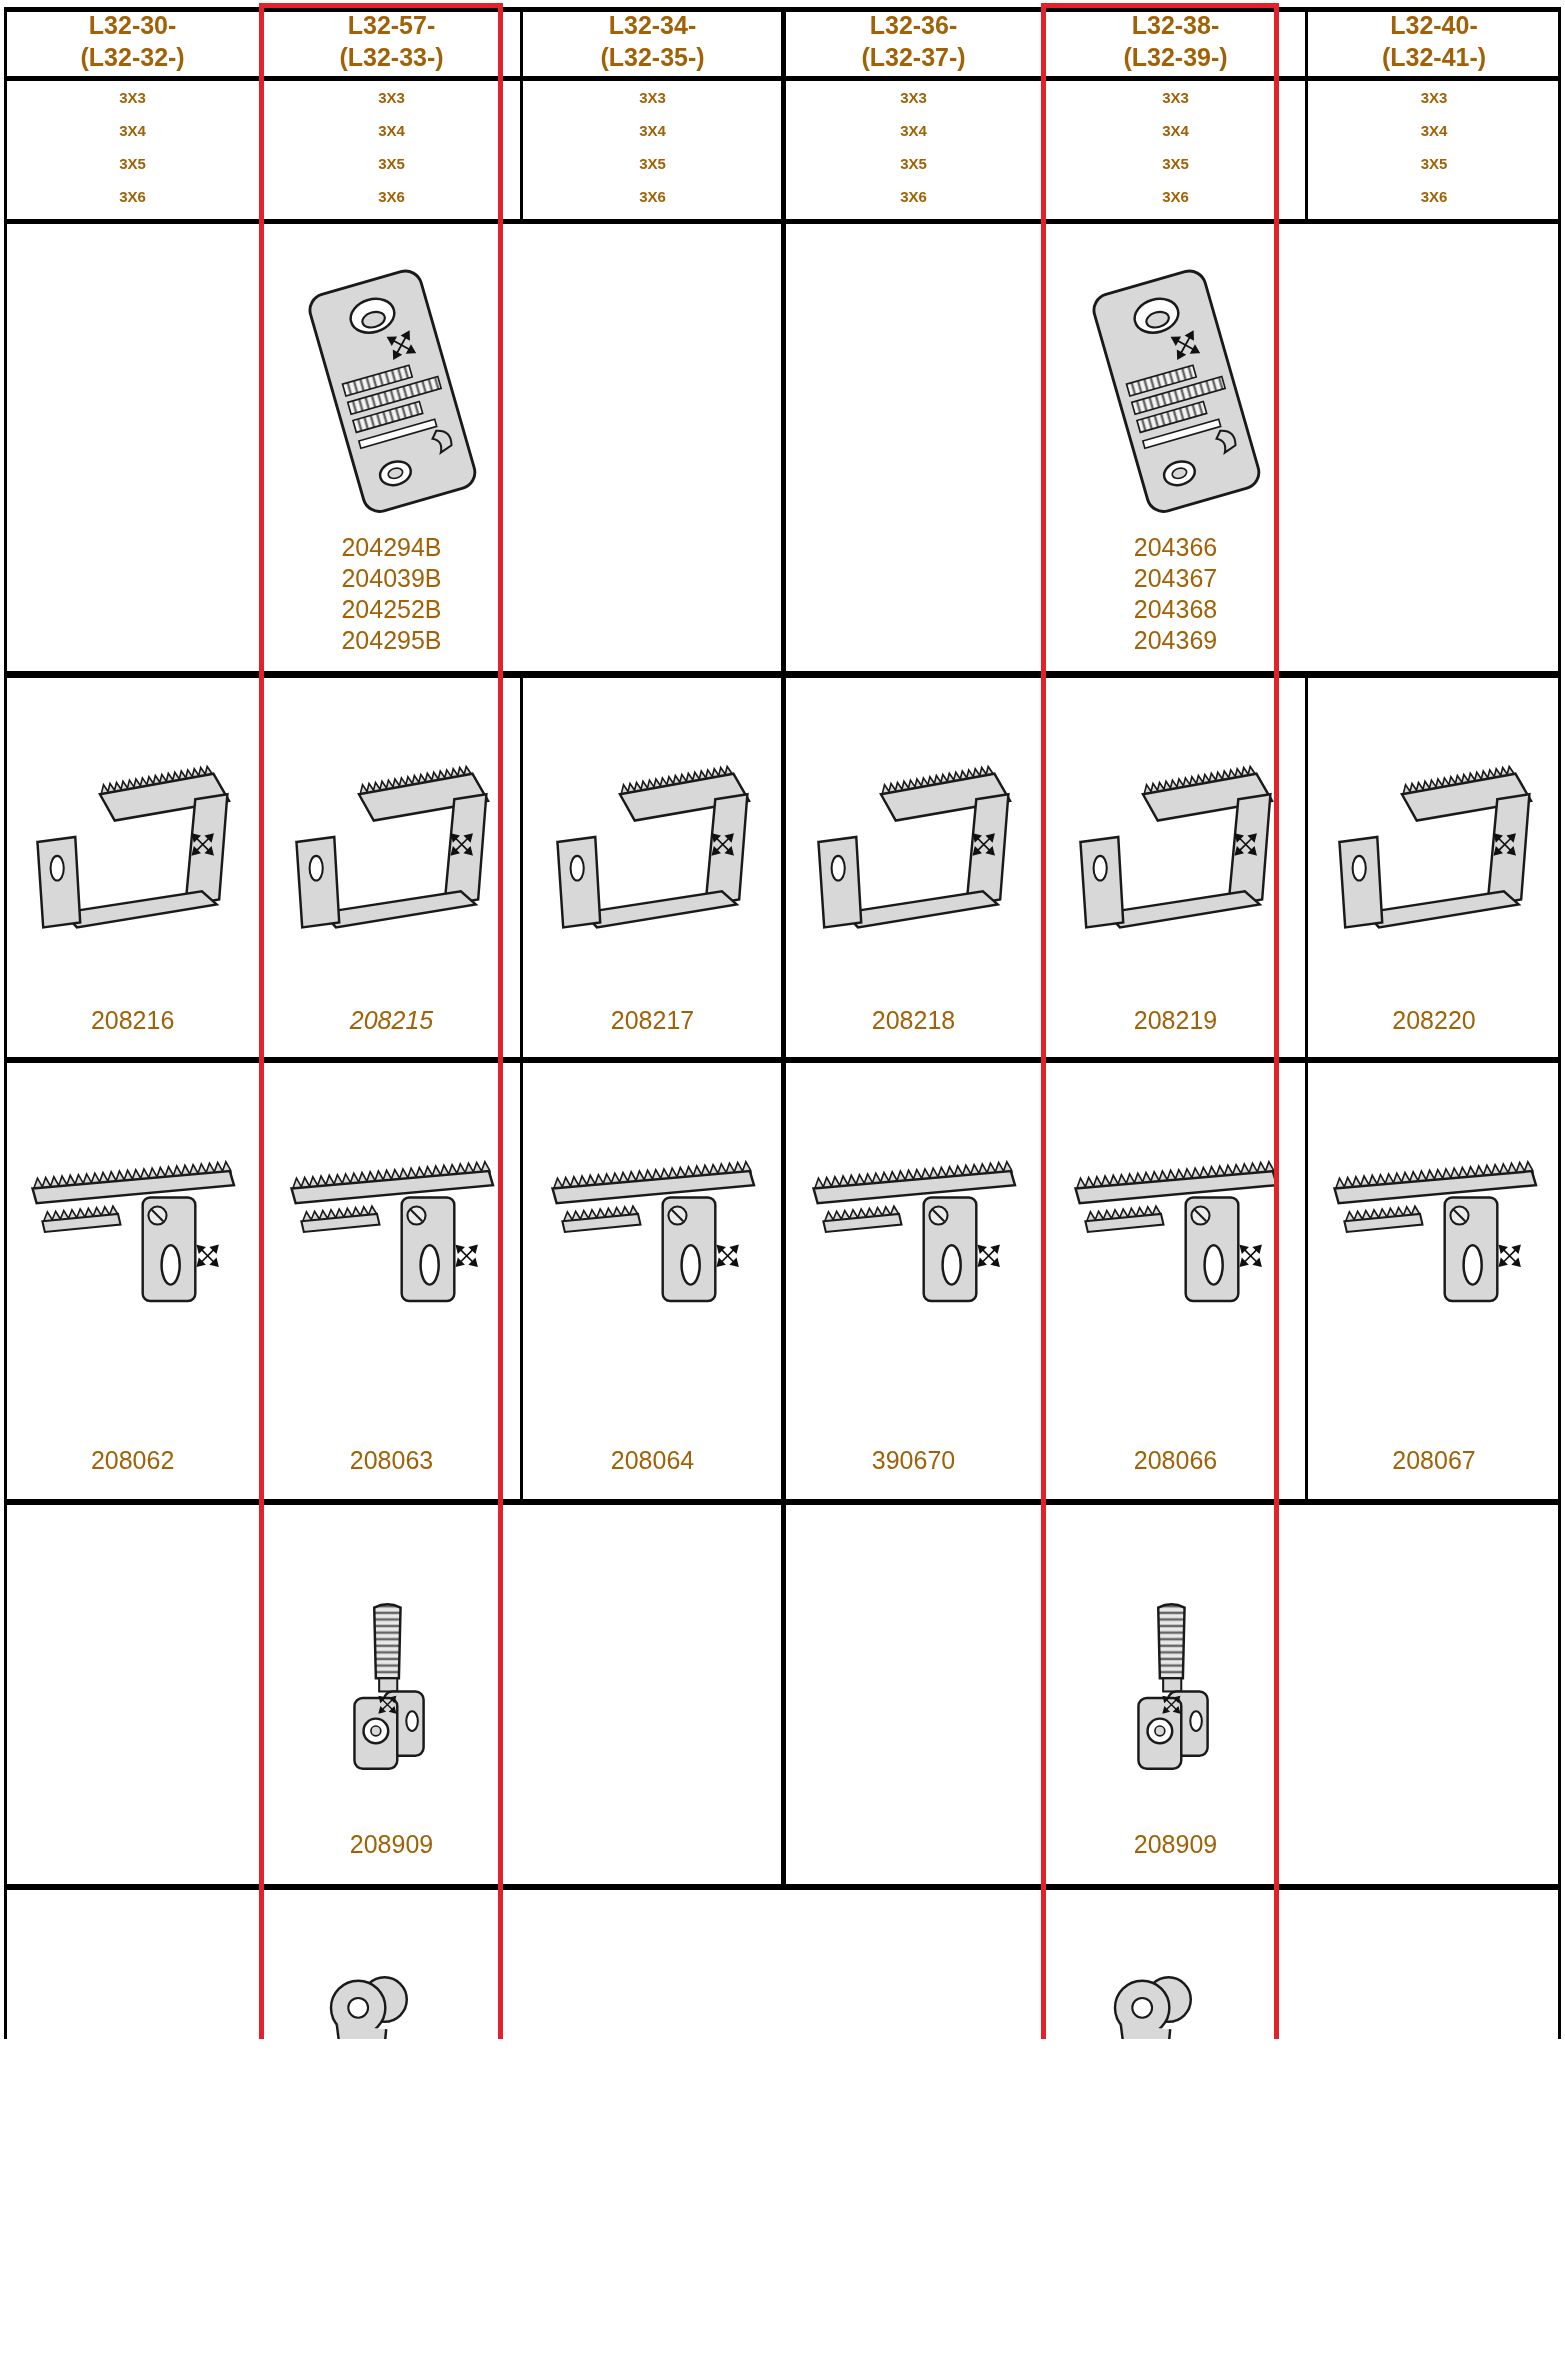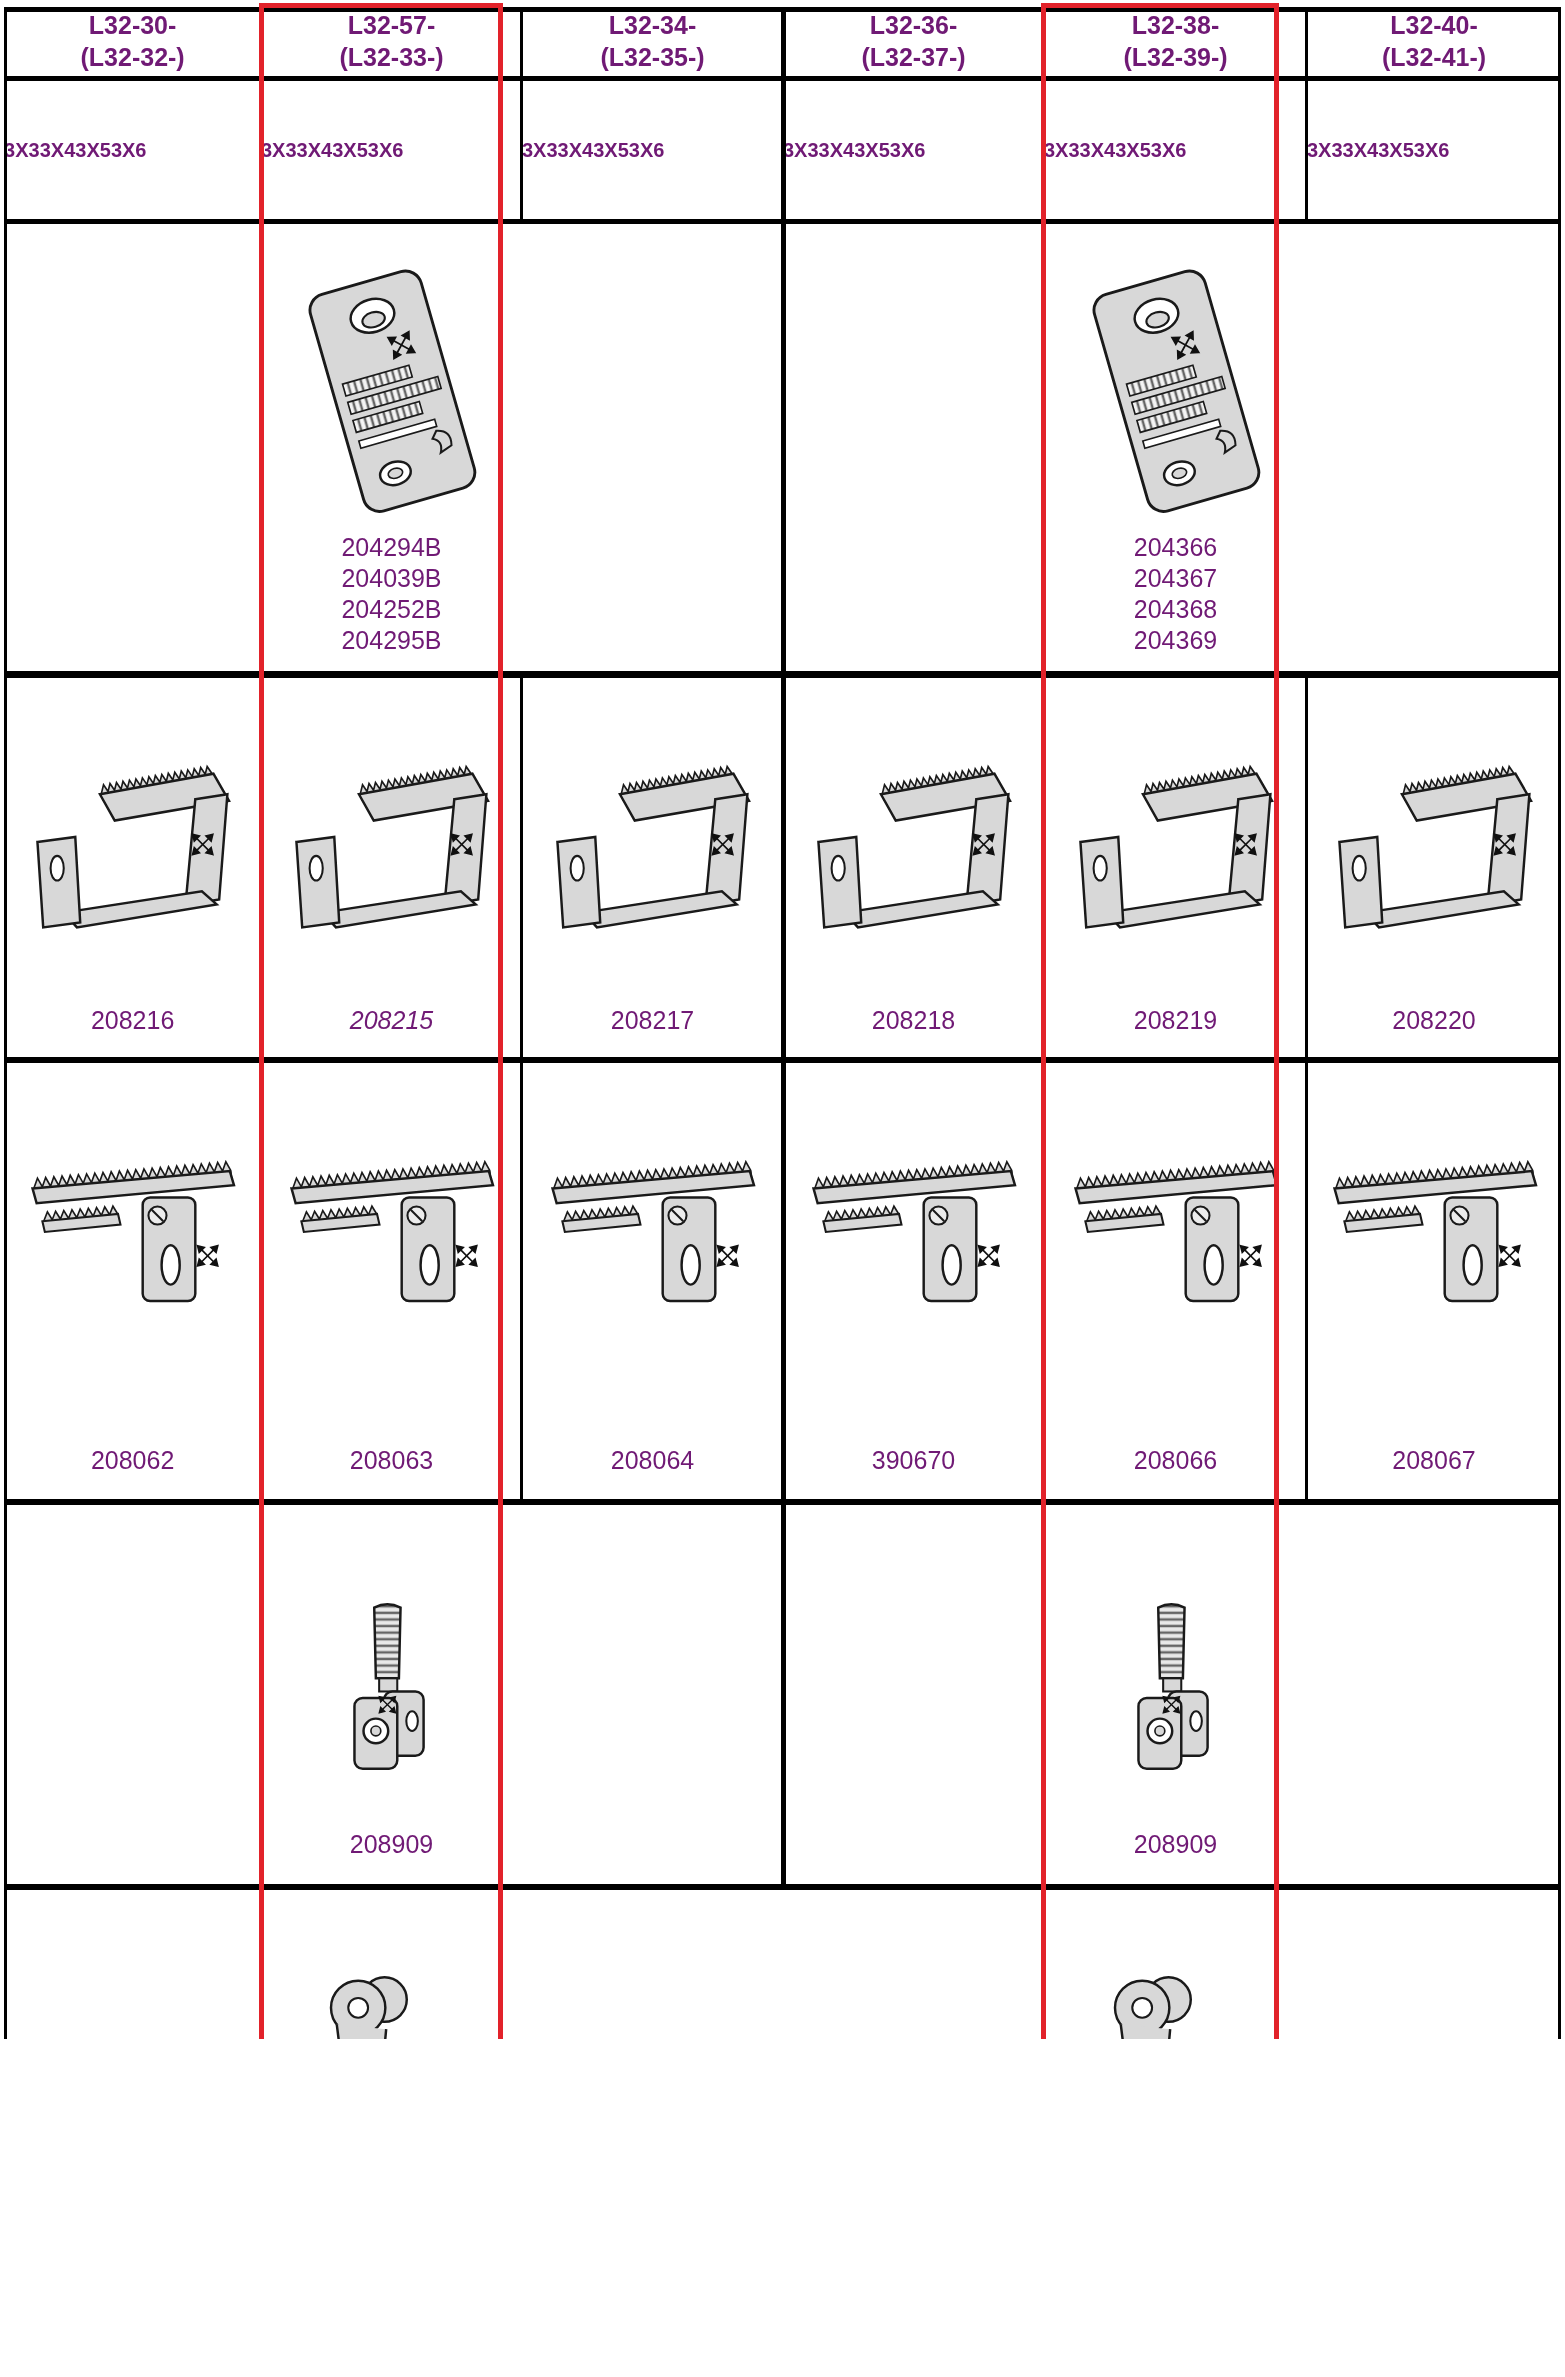--- a/index.html
+++ b/index.html
@@ -1,32 +1,32 @@
 <!DOCTYPE html>
 <html style="font-size:13px"><head>
 <meta charset="utf-8">
 <style>
   * { box-sizing: border-box; margin: 0; padding: 0; }
   html,body { background:#ffffff; }
   .page {
     position: relative; width: 1565px; height: 2039px;
     background: #ffffff; overflow: hidden;
-    font-family: "Liberation Sans", sans-serif; color: #701a75;
+    font-family: "Liberation Sans", sans-serif; color: #a16207;
   }
   .hline, .vline { position:absolute; background:#000; z-index:10; }
   .redbox { position:absolute; top:3.3px; height:2371px; border:5.8px solid #e2222a; z-index:40; pointer-events:none; }
   .hcell {
     position:absolute; top:8.2px; height:66px; z-index:5;
     display:flex; flex-direction:column; align-items:center; justify-content:center;
     font-weight:bold; font-size:25px; line-height:32px; text-align:center;
   }
   .scell {
     position:absolute; top:81px; height:138px; z-index:5;
-    display:flex; align-items:center;
-    font-weight:bold; font-size:20px; line-height:33px; text-align:center;
+    display:flex; flex-direction:column; align-items:center;
+    font-weight:bold; font-size:15px; line-height:33px; text-align:center;
   }
   .pnum { position:absolute; z-index:5; font-size:25px; line-height:31px; text-align:center; }
   .pnum.single { line-height:28px; }
   .part { position:absolute; z-index:5; }
   .defs { position:absolute; width:0; height:0; }
 </style>
 </head>
 <body>
 
 <div class="page">

